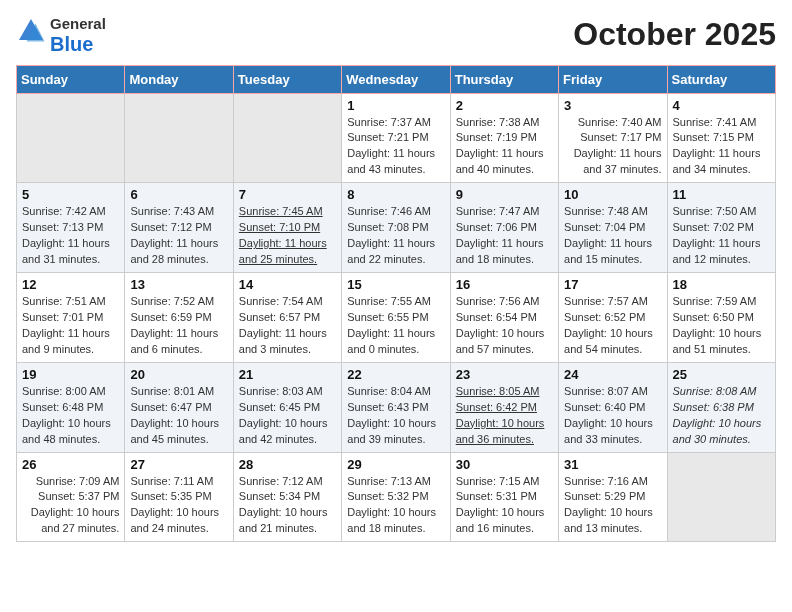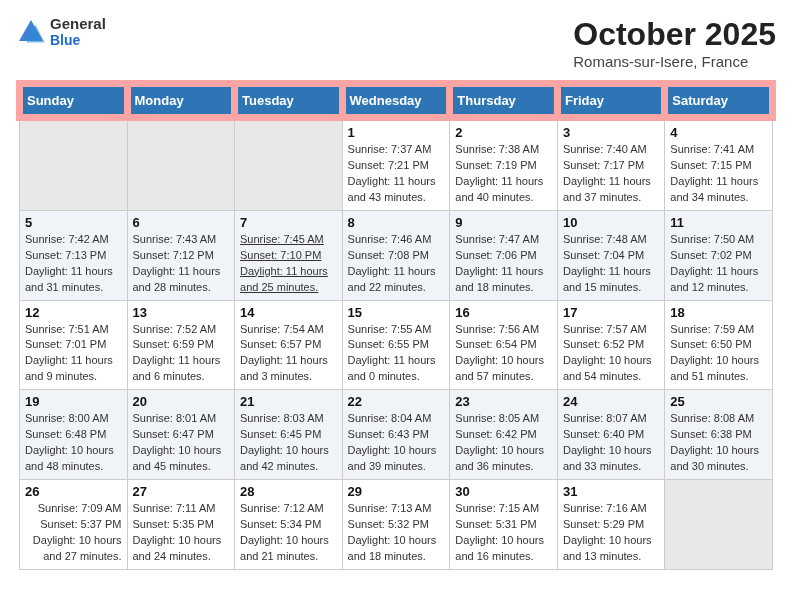--- a/index.html
+++ b/index.html
@@ -11,43 +11,44 @@
       padding: 16px;
     }
     .header-area {
       display: flex;
       justify-content: space-between;
       align-items: flex-start;
       margin-bottom: 10px;
     }
     .logo {
       display: flex;
-      align-items: center;
+      align-items: flex-start;
       gap: 4px;
     }
     .logo-text {
       display: flex;
       flex-direction: column;
       line-height: 1.1;
     }
     .logo-general {
       font-size: 15px;
       font-weight: bold;
       color: #333;
     }
     .logo-blue {
-      font-size: 14px;
+      font-size: 20px;
       font-weight: bold;
       color: #1a6dcc;
     }
     .logo-icon {
       width: 30px;
       height: 30px;
     }
     .title-area {
+      text-align: right;
     }
     .month-title {
       font-size: 32px;
       font-weight: bold;
       color: #222;
     }
     .subtitle {
       font-size: 15px;
       color: #444;
     }
@@ -55,21 +56,21 @@
       width: 100%;
       border-collapse: collapse;
       border: 1px solid #aaa;
     }
     .calendar th {
       background: #2e75b6;
       color: #fff;
       font-size: 13px;
       padding: 6px 4px;
       text-align: left;
-      border: 7px solid #fca5a5;
+      border: 1px solid #fca5a5;
       font-weight: bold;
     }
     .calendar td {
       vertical-align: top;
       border: 1px solid #ccc;
       padding: 4px 5px;
       width: 108px;
       min-height: 80px;
       font-size: 10.5px;
       color: #222;
@@ -102,21 +103,20 @@
       <polygon points="20,4 36,32 4,32" fill="#1a6dcc" opacity="0.85"></polygon>
       <polygon points="26,10 38,34 14,34" fill="#2e8ad4" opacity="0.6"></polygon>
     </svg>
     <div class="logo-text">
       <span class="logo-general">General</span>
       <span class="logo-blue">Blue</span>
     </div>
   </div>
   <div class="title-area">
     <div class="month-title">October 2025</div>
-    <div class="subtitle">Romans-sur-Isere, France</div>
   </div>
 </div>
 
 <table class="calendar">
   <thead>
     <tr>
     <th>Sunday</th>
         <th>Monday</th>
         <th>Tuesday</th>
         <th>Wednesday</th>
@@ -137,21 +137,21 @@
 Daylight: 11 hours and 43 minutes.</div>
         </td>
         <td>
           <div class="day-number">2</div>
           <div class="day-info" style="white-space: pre-line;">Sunrise: 7:38 AM
 Sunset: 7:19 PM
 Daylight: 11 hours and 40 minutes.</div>
         </td>
         <td>
           <div class="day-number">3</div>
-          <div class="day-info" style="white-space: pre-line;">Sunrise: 7:40 AM
+          <div class="day-info" style="white-space: pre-line; text-align: right;">Sunrise: 7:40 AM
 Sunset: 7:17 PM
 Daylight: 11 hours and 37 minutes.</div>
         </td>
         <td>
           <div class="day-number">4</div>
           <div class="day-info" style="white-space: pre-line;">Sunrise: 7:41 AM
 Sunset: 7:15 PM
 Daylight: 11 hours and 34 minutes.</div>
         </td>
       </tr>
@@ -263,33 +263,33 @@
 Daylight: 10 hours and 42 minutes.</div>
         </td>
         <td>
           <div class="day-number">22</div>
           <div class="day-info" style="white-space: pre-line;">Sunrise: 8:04 AM
 Sunset: 6:43 PM
 Daylight: 10 hours and 39 minutes.</div>
         </td>
         <td>
           <div class="day-number">23</div>
-          <div class="day-info" style="white-space: pre-line;">Sunrise: 8:05 AM
+          <div class="day-info" style="white-space: pre-line; text-decoration: underline;">Sunrise: 8:05 AM
 Sunset: 6:42 PM
 Daylight: 10 hours and 36 minutes.</div>
         </td>
         <td>
           <div class="day-number">24</div>
           <div class="day-info" style="white-space: pre-line;">Sunrise: 8:07 AM
 Sunset: 6:40 PM
 Daylight: 10 hours and 33 minutes.</div>
         </td>
         <td>
           <div class="day-number">25</div>
-          <div class="day-info" style="white-space: pre-line;">Sunrise: 8:08 AM
+          <div class="day-info" style="white-space: pre-line; font-style: italic;">Sunrise: 8:08 AM
 Sunset: 6:38 PM
 Daylight: 10 hours and 30 minutes.</div>
         </td>
       </tr>
       <tr>
         <td>
           <div class="day-number">26</div>
           <div class="day-info" style="white-space: pre-line; text-align: right;">Sunrise: 7:09 AM
 Sunset: 5:37 PM
 Daylight: 10 hours and 27 minutes.</div>

